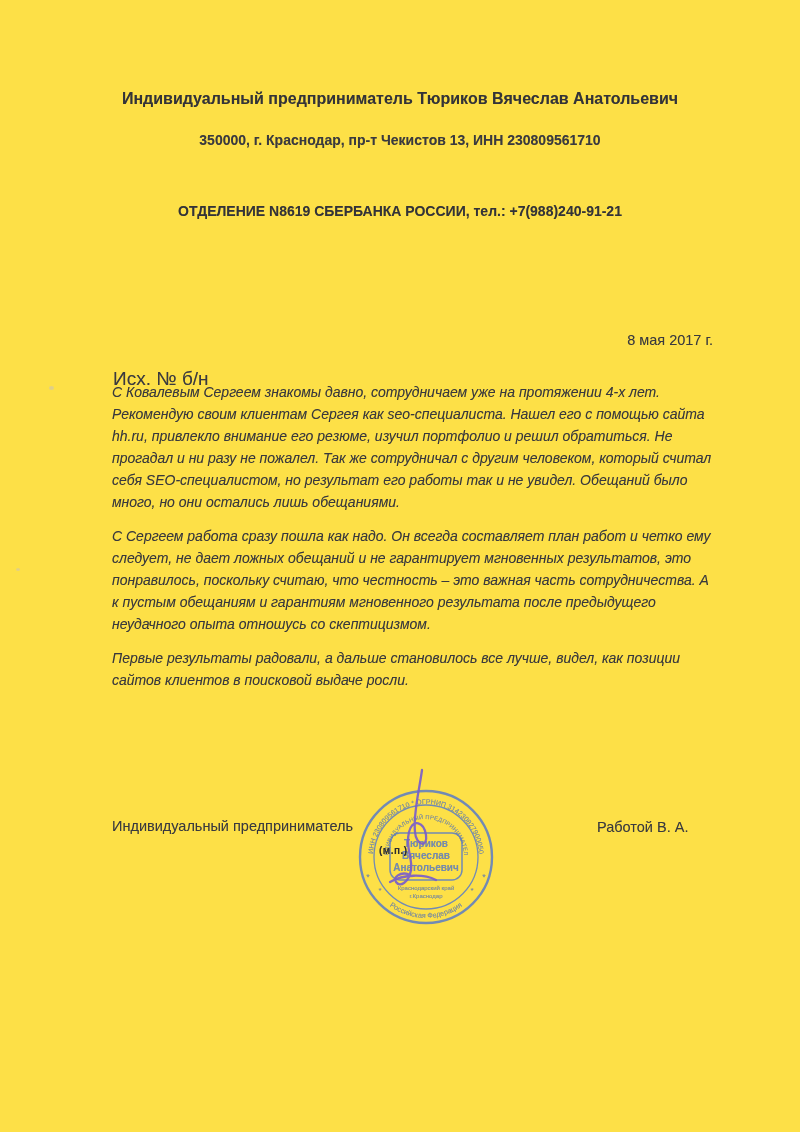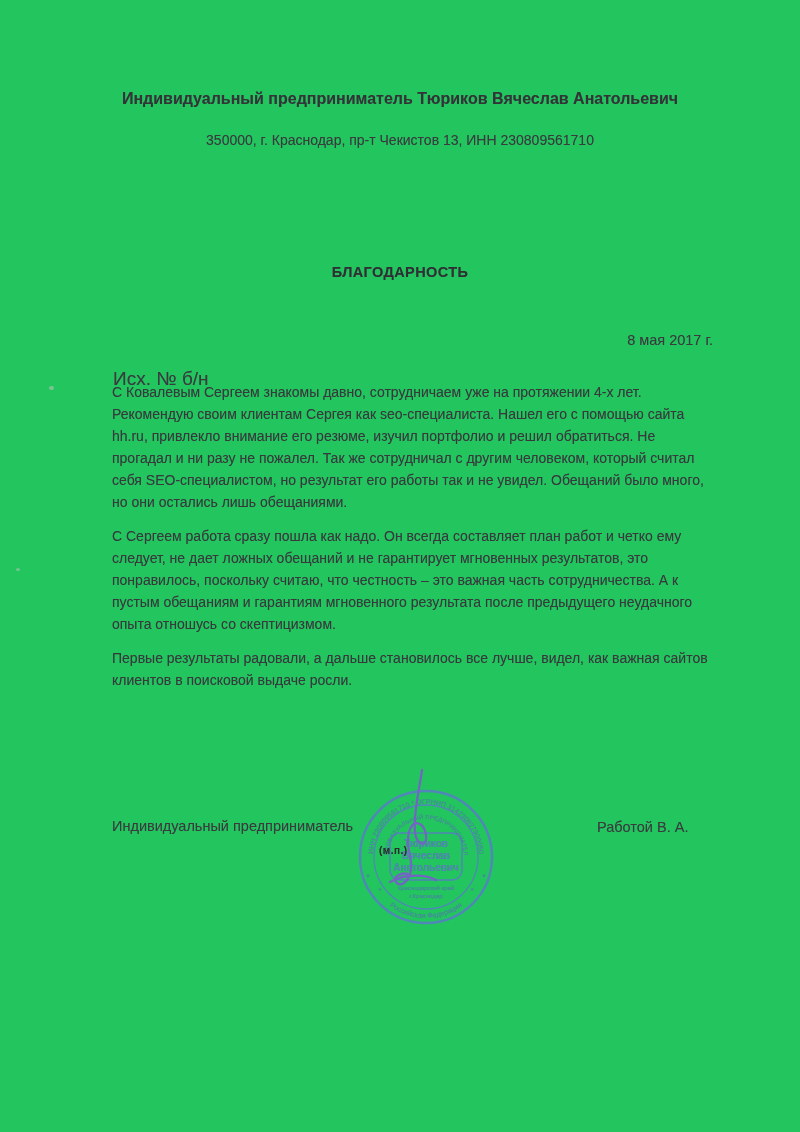--- a/index.html
+++ b/index.html
@@ -1,57 +1,57 @@
 <!DOCTYPE html>
 <html><head>
 <meta charset="utf-8">
 <style>
   html,body{margin:0;padding:0;}
   body{width:800px;height:1132px;background:#ffffff;font-family:"Liberation Sans","DejaVu Sans",sans-serif;}
   .page{
-    position:relative;width:800px;height:1132px;background:#22c55e;overflow:hidden;
+    position:relative;width:800px;height:1132px;background:#fde047;overflow:hidden;
     color:#3a3a3f;
     text-shadow:0 0 0.5px rgba(58,58,62,0.35);
   }
   .center{position:absolute;left:0;right:0;text-align:center;}
   .hl1{top:90px;font-size:16px;font-weight:600;color:#333338;}
-  .hl2{top:132px;font-size:14px;font-weight:400;color:#3a3a3f;}
+  .hl2{top:132px;font-size:14px;font-weight:700;color:#3a3a3f;}
   .hl3{top:168px;font-size:14px;font-weight:500;color:#3a3a3f;}
   .hl4{top:203px;font-size:14px;font-weight:600;color:#333338;}
   .title{top:264px;font-size:14.5px;font-weight:700;letter-spacing:0.4px;color:#2f2f34;}
   .ref{position:absolute;left:113px;top:329px;font-size:19px;margin-top:39px;}
   .date{position:absolute;right:87px;top:332px;font-size:14.5px;}
   .body-text{position:absolute;left:112px;top:381px;width:604px;font-size:14px;line-height:22px;color:#38383d;text-align:left;}
-  .body-text p{margin:0 0 12px 0;}
+  .body-text p{margin:0 0 12px 0;font-style:italic;}
   .sig-label{position:absolute;left:112px;top:818px;font-size:14.5px;}
   .sig-name{position:absolute;left:597px;top:819px;font-size:14.5px;}
   .stamp{position:absolute;left:338px;top:766px;width:176px;height:180px;}
   .stamp text{font-family:"Liberation Sans","DejaVu Sans",sans-serif;}
   .mp{position:absolute;left:379px;top:845px;font-size:10px;font-weight:600;color:#2c2c31;letter-spacing:0.5px;}
   .speck{position:absolute;border-radius:50%;background:#c8c2bc;}
   .s1{left:49px;top:386px;width:5px;height:4px;opacity:.55;filter:blur(.5px);}
   .s2{left:16px;top:568px;width:4px;height:3px;opacity:.5;filter:blur(.5px);}
 </style>
 </head>
 <body>
 
 <div class="page">
 
   <div class="center hl1">Индивидуальный предприниматель Тюриков Вячеслав Анатольевич</div>
   <div class="center hl2">350000, г. Краснодар, пр-т Чекистов 13, ИНН 230809561710</div>
+  <div class="center hl4">ОТДЕЛЕНИЕ N8619 СБЕРБАНКА РОССИИ, тел.: +7(988)240-91-21</div>
 
-  <div class="center title">БЛАГОДАРНОСТЬ</div>
 
   <div class="ref">Исх. № б/н</div>
   <div class="date">8 мая 2017 г.</div>
 
   <div class="body-text">
     <p>С Ковалевым Сергеем знакомы давно, сотрудничаем уже на протяжении 4-х лет. Рекомендую своим клиентам Сергея как seo-специалиста. Нашел его с помощью сайта hh.ru, привлекло внимание его резюме, изучил портфолио и решил обратиться. Не прогадал и ни разу не пожалел. Так же сотрудничал с другим человеком, который считал себя SEO-специалистом, но результат его работы так и не увидел. Обещаний было много, но они остались лишь обещаниями.</p>
     <p>С Сергеем работа сразу пошла как надо. Он всегда составляет план работ и четко ему следует, не дает ложных обещаний и не гарантирует мгновенных результатов, это понравилось, поскольку считаю, что честность – это важная часть сотрудничества. А к пустым обещаниям и гарантиям мгновенного результата после предыдущего неудачного опыта отношусь со скептицизмом.</p>
-    <p>Первые результаты радовали, а дальше становилось все лучше, видел, как важная сайтов клиентов в поисковой выдаче росли.</p>
+    <p>Первые результаты радовали, а дальше становилось все лучше, видел, как позиции сайтов клиентов в поисковой выдаче росли.</p>
   </div>
 
   <div class="sig-label">Индивидуальный предприниматель</div>
   <div class="sig-name">Работой В. А.</div>
 
   <svg class="stamp" viewBox="0 0 176 180" aria-hidden="true">
     <defs>
       <path id="arcTop" d="M 35 91 A 53 53 0 1 1 141 91"></path>
       <path id="arcBottom" d="M 27 91 A 61 61 0 1 0 149 91"></path>
       <path id="arcMid" d="M 50 91 A 38 38 0 1 1 126 91"></path>

